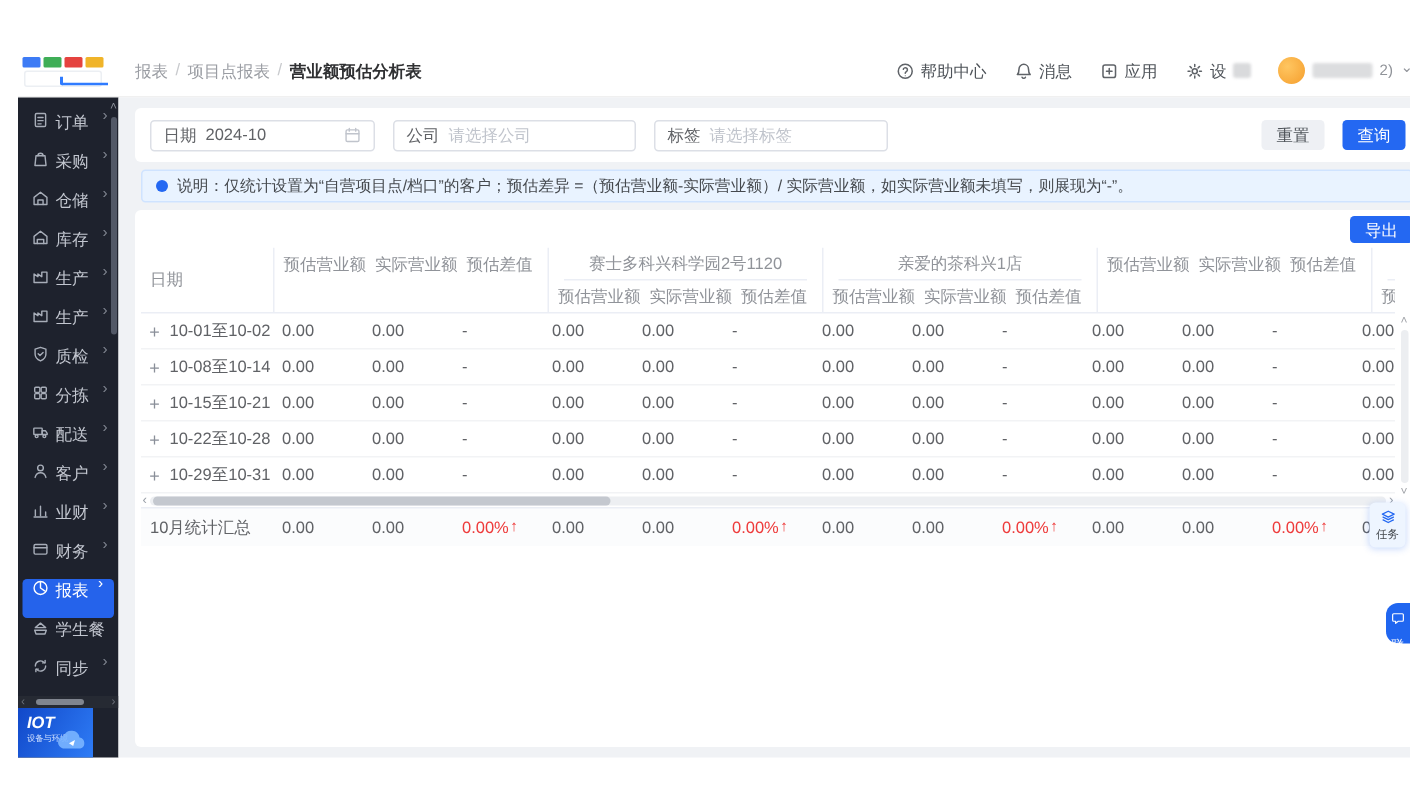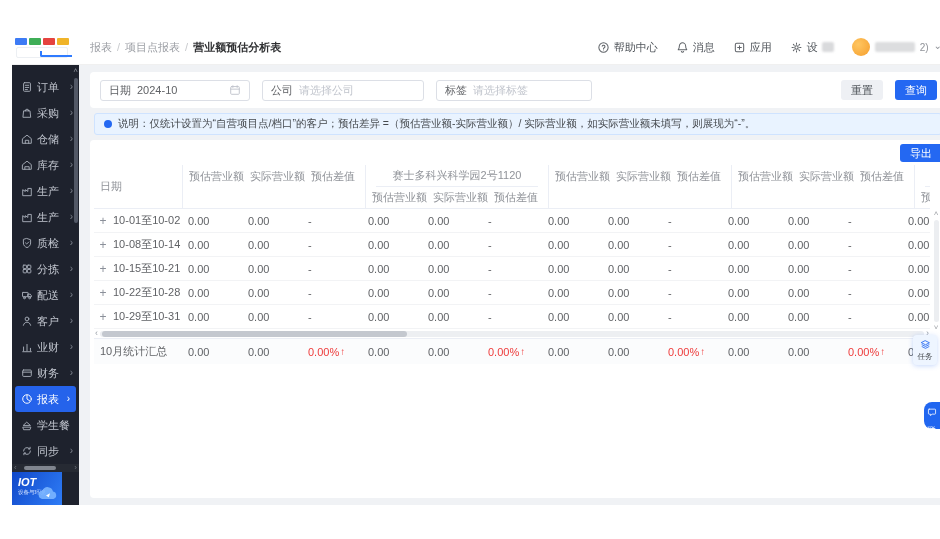--- a/index.html
+++ b/index.html
@@ -31,22 +31,22 @@
   .blur-sm { display:inline-block; width:12px; height:10px; background:#d9dadc; border-radius:2px; filter:blur(1px); }
   .user { display:flex; align-items:center; gap:5px; cursor:pointer; }
   .avatar { width:18px; height:18px; border-radius:50%; background:radial-gradient(circle at 35% 35%, #ffc661, #f59e2d); }
   .blur-block { display:inline-block; width:40px; height:10px; background:#dcdddf; border-radius:2px; filter:blur(1px); }
   .user-tail { font-size:10px; color:#909399; }
   .chev { font-size:10px; color:#909399; line-height:1; margin-top:-3px; }
 
   
   .sidebar { position:absolute; top:35px; left:0; width:67px; height:440px; background:#1e222d; }
   .menu { padding-top:9px; }
-  .menu-item { height:26px; display:flex; align-items:center; padding-left:9px; cursor:pointer;
-               color:#c2c6cf; font-size:11px; position:relative; }
+  .menu-item { height:26px; display:flex; align-items:flex-start; padding-left:9px; cursor:pointer;
+               color:#c2c6cf; font-size:11px; position:relative;font-family:Liberation Mono, monospace; }
   .mi-icon { width:12px; height:12px; display:inline-flex; color:#a7adb8; margin-right:4px; flex:0 0 12px; }
   .mi-icon svg { width:12px; height:12px; }
   .mi-arrow { margin-left:auto; margin-right:6px; color:#7c818c; font-size:10px; line-height:1; }
   .menu-item.active { background:#2563eb; margin:0 3px; padding-left:6px; border-radius:3px; color:#fff; }
   .menu-item.active .mi-icon, .menu-item.active .mi-arrow { color:#fff; }
   .sb-vscroll { position:absolute; top:1px; right:0; width:8px; height:200px; }
   .sb-up { position:absolute; top:0; right:1px; font-size:8px; color:#8a8f99; }
   .sb-vthumb { position:absolute; top:12px; right:1px; width:4px; height:145px; background:#525866; border-radius:2px; }
   .sb-hscroll { position:absolute; bottom:33px; left:0; width:67px; height:8px; background:#262a33;
                 display:flex; align-items:center; justify-content:space-between; padding:0 2px; }
@@ -415,20 +415,21 @@
               </div>
               <div class="th-group">
                 <div class="g-name">赛士多科兴科学园2号1120</div>
                 <div class="g-subs">
                   <div class="g-sub">预估营业额</div>
                   <div class="g-sub">实际营业额</div>
                   <div class="g-sub">预估差值</div>
                 </div>
               </div>
               <div class="th-group">
+                <div class="g-name">亲爱的茶科兴1店</div>
                 <div class="g-subs">
                   <div class="g-sub">预估营业额</div>
                   <div class="g-sub">实际营业额</div>
                   <div class="g-sub">预估差值</div>
                 </div>
               </div>
               <div class="th-group">
                 <div class="g-subs">
                   <div class="g-sub">预估营业额</div>
                   <div class="g-sub">实际营业额</div>

